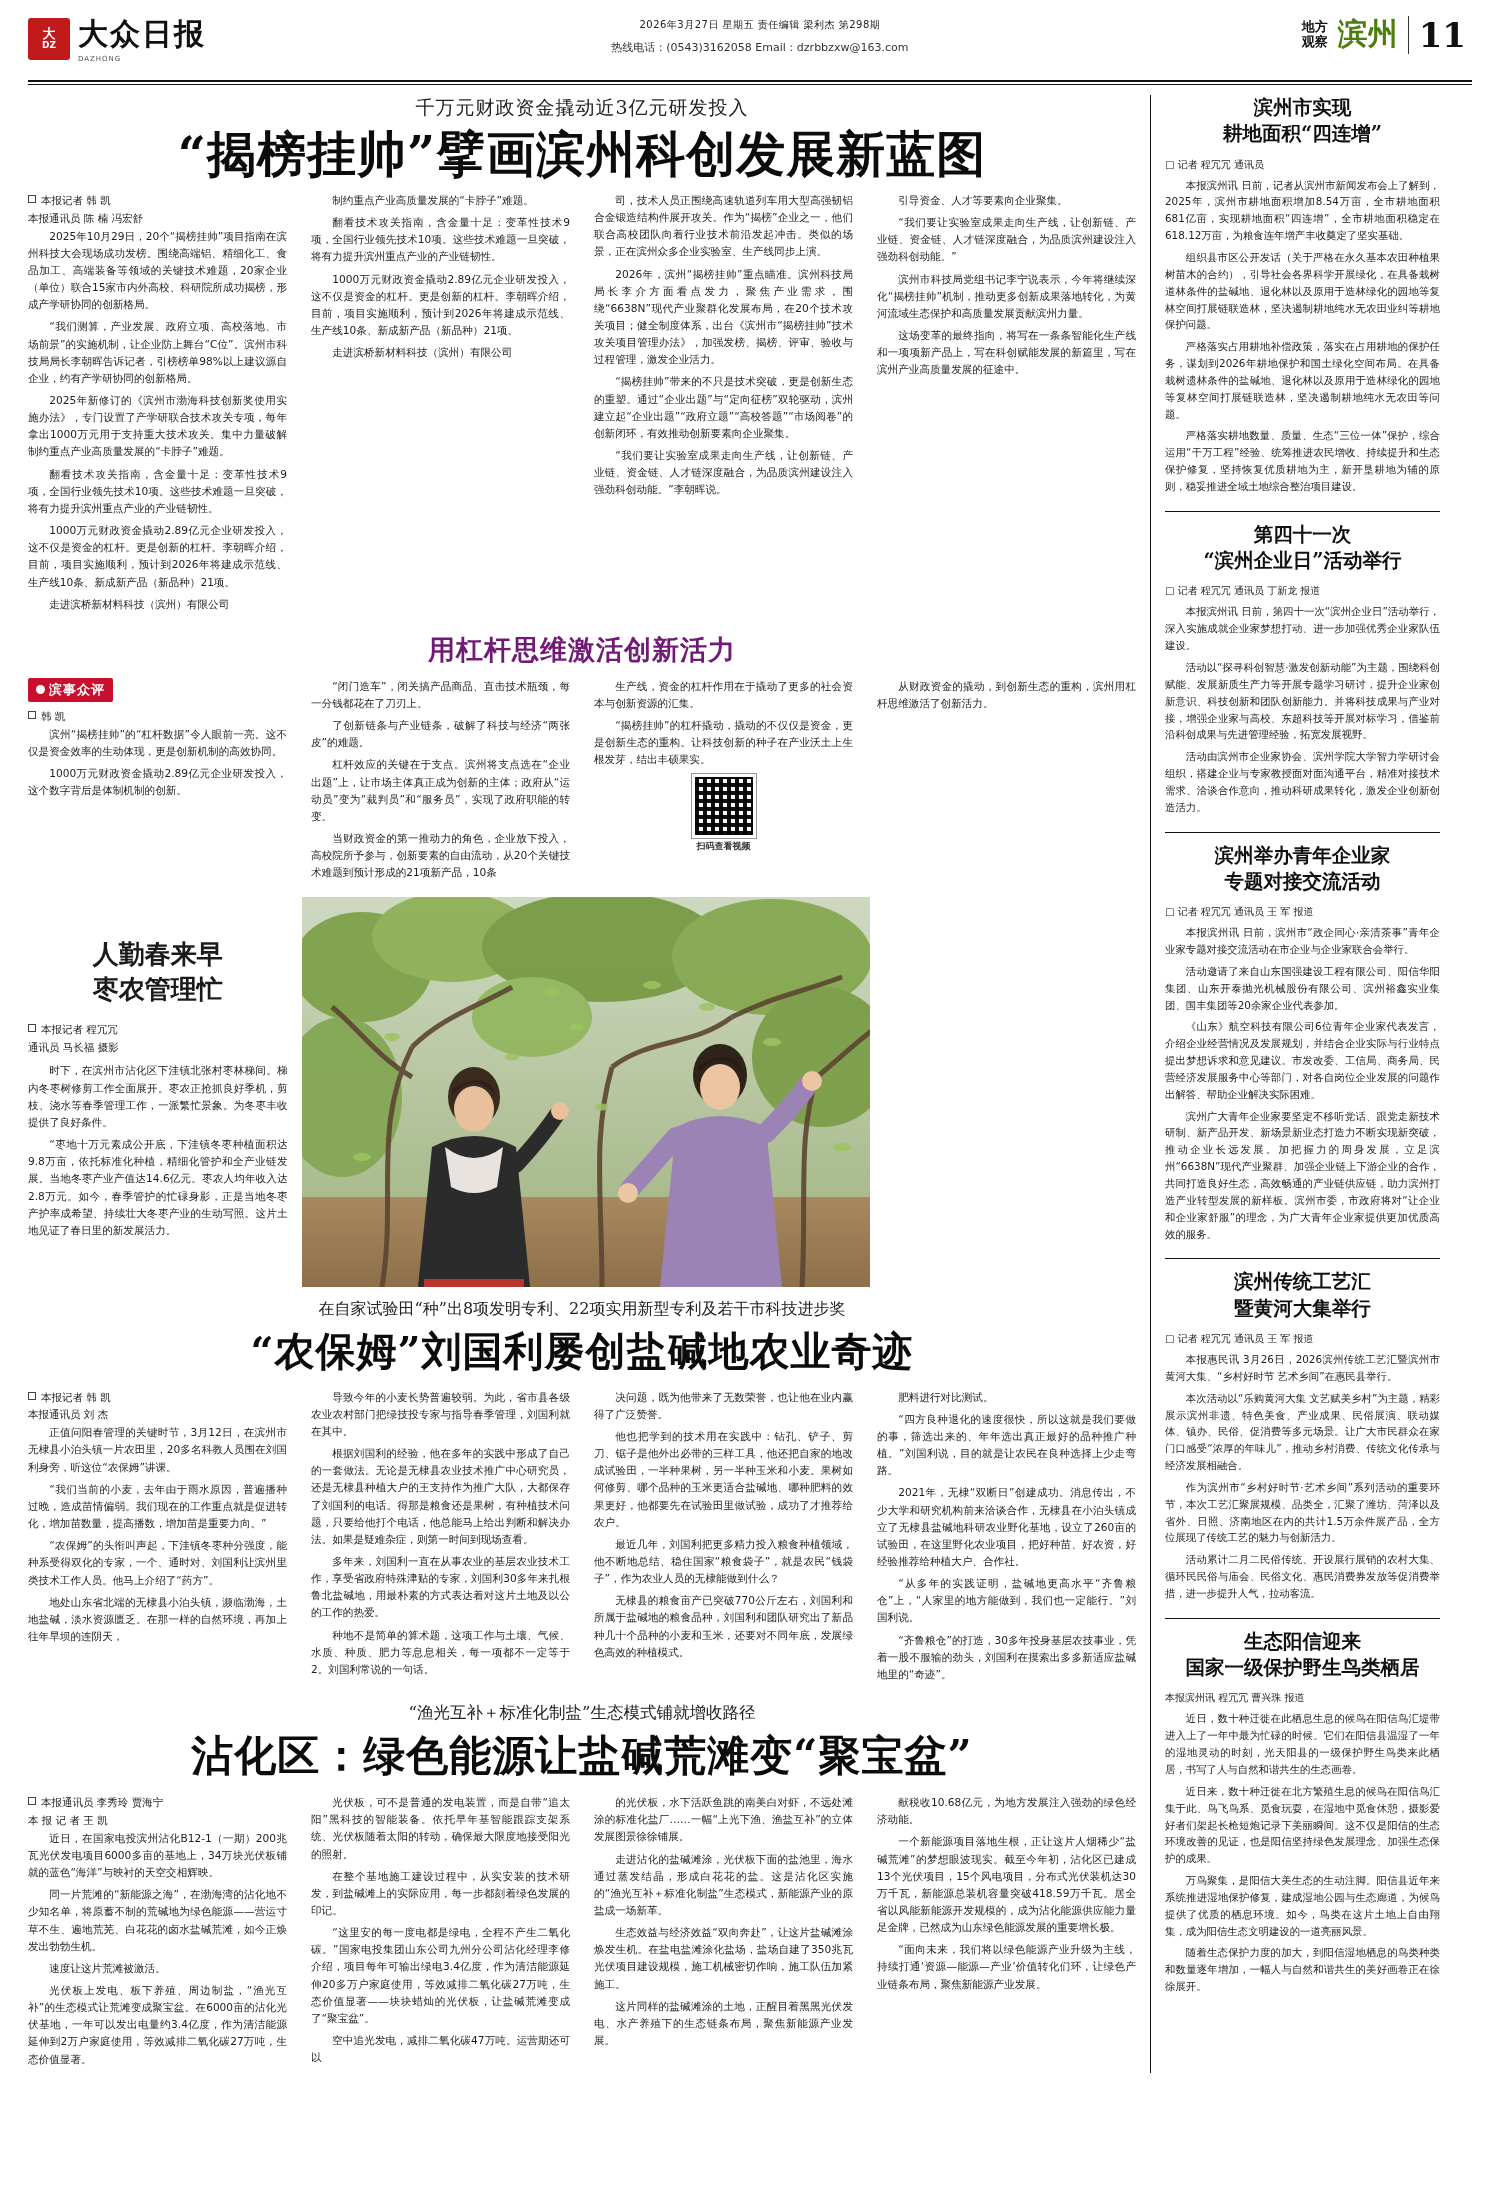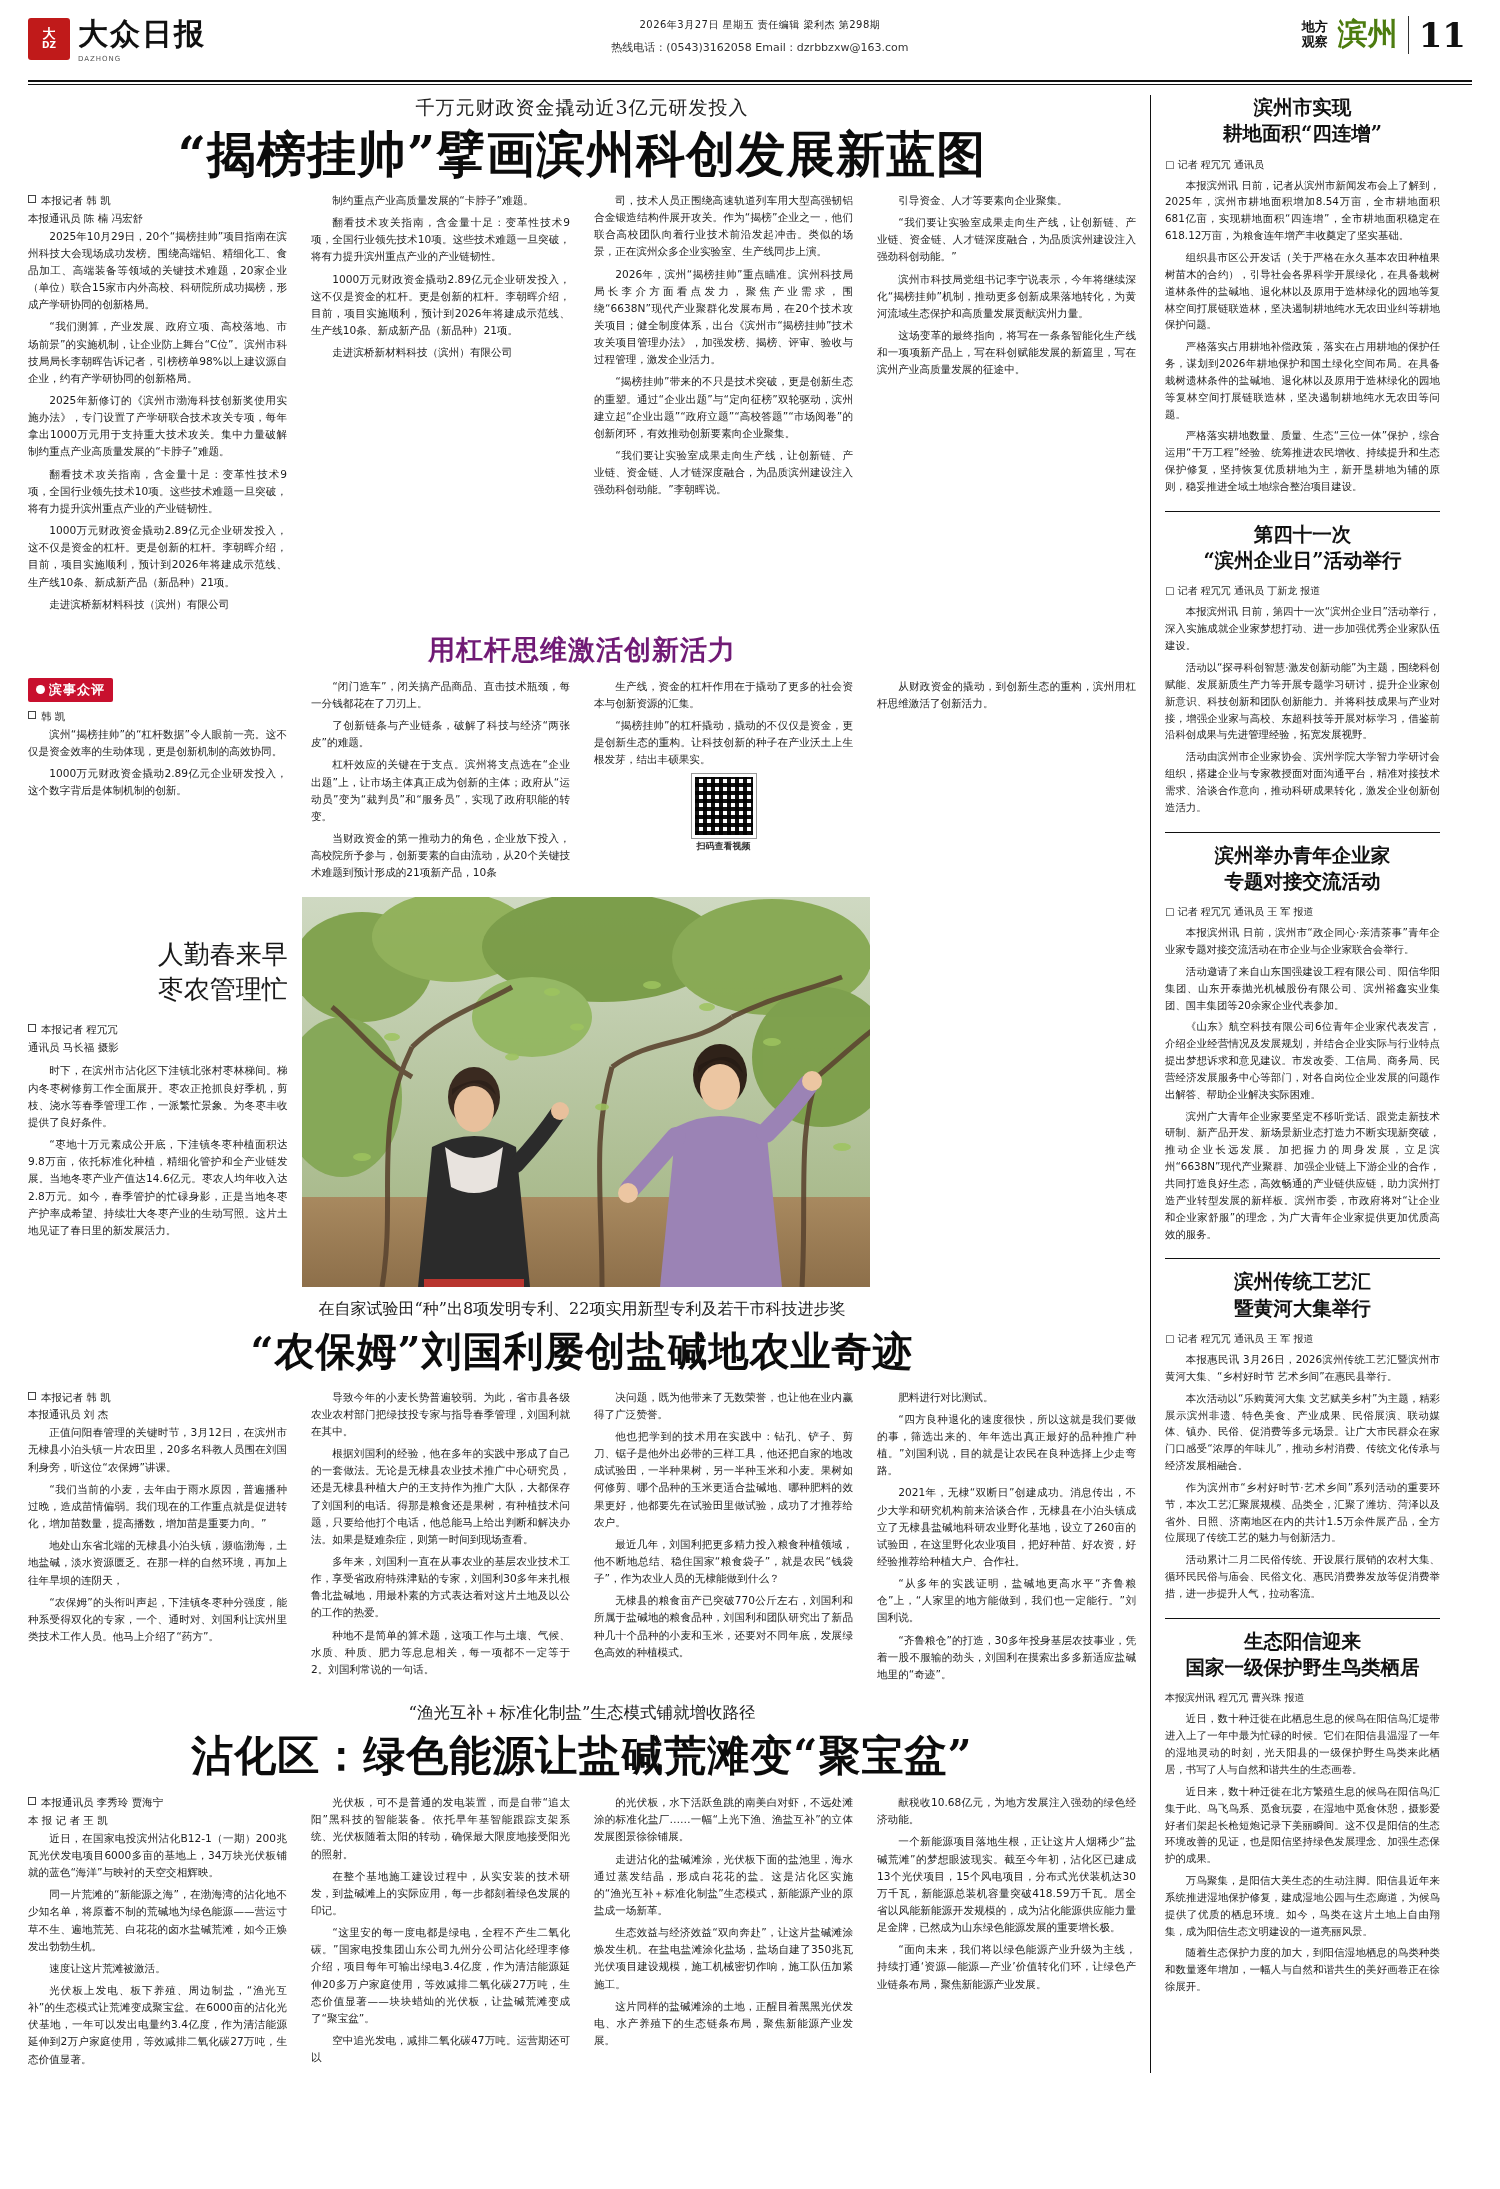--- a/index.html
+++ b/index.html
@@ -68,21 +68,21 @@
 
   .qr { width:64px;height:64px;background:
       repeating-linear-gradient(0deg,#111 0 4px,#fff 4px 8px),
       repeating-linear-gradient(90deg,#111 0 4px,transparent 4px 8px);
       background-blend-mode:multiply; border:3px solid #fff; outline:1px solid #999;}
   .qr-cap { font-size:9px; text-align:center; color:#333; margin-top:2px;}
 
   
   .photo-row { display:flex; gap:14px; margin-top:10px; }
   .photo-left { width:264px; }
-  .photo-title { text-align:right; font-size:26px; font-weight:normal; font-family:"DejaVu Serif","Liberation Serif",serif; line-height:1.35; margin:40px 0 14px;}
+  .photo-title { text-align:center; font-size:26px; font-weight:bold; font-family:"DejaVu Serif","Liberation Serif",serif; line-height:1.35; margin:40px 0 14px;}
   .photo-wrap { width:578px; height:390px; position:relative; overflow:hidden; background:#7ea05a; }
 
   .caption-kicker { text-align:center; font-size:16px; margin-top:12px; color:#222; font-family:"DejaVu Serif","Liberation Serif",serif;}
   .caption-head { text-align:center; font-size:40px; font-weight:bold; font-family:"DejaVu Serif","Liberation Serif",serif; letter-spacing:1px; margin:4px 0 10px; color:#0c0c0c;}
 
   .bottom-kicker { text-align:center; font-size:16.5px; margin-top:14px; color:#222; font-family:"DejaVu Serif","Liberation Serif",serif;}
   .bottom-head { text-align:center; font-size:42px; font-weight:bold; font-family:"DejaVu Serif","Liberation Serif",serif; letter-spacing:1px; margin:4px 0 10px; color:#0c0c0c;}
 
   
   .r-item { margin-bottom:16px; }
@@ -312,22 +312,22 @@
 
       <div class="body-3col">
         <div class="bcol">
           <div class="byline">
             <span class="box"></span><span>本报记者  韩 凯</span><br>
             <span>本报通讯员  刘 杰</span>
           </div>
           <div class="bodytext">
             <p>正值问阳春管理的关键时节，3月12日，在滨州市无棣县小泊头镇一片农田里，20多名科教人员围在刘国利身旁，听这位“农保姆”讲课。</p>
             <p>“我们当前的小麦，去年由于雨水原因，普遍播种过晚，造成苗情偏弱。我们现在的工作重点就是促进转化，增加苗数量，提高播数，增加苗是重要力向。”</p>
+            <p>“农保姆”的头衔叫声起，下洼镇冬枣种分强度，能种系受得双化的专家，一个、通时对、刘国利让滨州里类技术工作人员。他马上介绍了“药方”。</p>
             <p>地处山东省北端的无棣县小泊头镇，濒临渤海，土地盐碱，淡水资源匮乏。在那一样的自然环境，再加上往年旱坝的连阴天，</p>
-            <p>“农保姆”的头衔叫声起，下洼镇冬枣种分强度，能种系受得双化的专家，一个、通时对、刘国利让滨州里类技术工作人员。他马上介绍了“药方”。</p>
           </div>
         </div>
         <div class="bcol">
           <div class="bodytext">
             <p>导致今年的小麦长势普遍较弱。为此，省市县各级农业农村部门把绿技投专家与指导春季管理，刘国利就在其中。</p>
             <p>根据刘国利的经验，他在多年的实践中形成了自己的一套做法。无论是无棣县农业技术推广中心研究员，还是无棣县种植大户的王支持作为推广大队，大都保存了刘国利的电话。得那是粮食还是果树，有种植技术问题，只要给他打个电话，他总能马上给出判断和解决办法。如果是疑难杂症，则第一时间到现场查看。</p>
             <p>多年来，刘国利一直在从事农业的基层农业技术工作，享受省政府特殊津贴的专家，刘国利30多年来扎根鲁北盐碱地，用最朴素的方式表达着对这片土地及以公的工作的热爱。</p>
             <p>种地不是简单的算术题，这项工作与土壤、气候、水质、种质、肥力等息息相关，每一项都不一定等于2。刘国利常说的一句话。</p>
           </div>
         </div>

